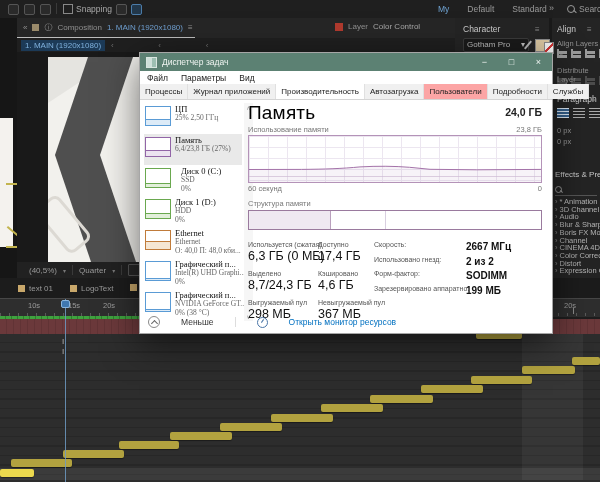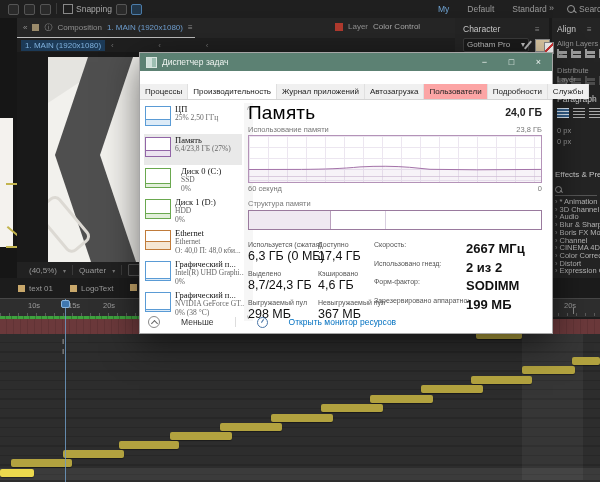--- a/index.html
+++ b/index.html
@@ -135,21 +135,21 @@
   .tm-structlbl{font-size:7.5px;color:#777;margin-top:6px;}
   .tm-combar{display:flex;height:18px;border:1px solid #9a7a9e;margin-top:2px;}
   .seg{height:100%;border-right:1px solid;box-sizing:border-box;}
   .tm-statsrow{display:flex;margin-top:11px;}
   .stats-grid{display:grid;grid-template-columns:70px 56px;row-gap:7px;}
   .stat-l{font-size:7px;color:#555;white-space:nowrap;}
   .stat-v{font-size:12.5px;color:#111;margin-top:1px;white-space:nowrap;}
   .details{font-size:7px;}
   .det{display:flex;margin-bottom:3.5px;}
   .det-l{width:92px;color:#555;white-space:nowrap;}
-  .det-v{font-weight:bold;color:#111;font-size:13px;white-space:nowrap;}
+  .det-v{font-weight:bold;color:#111;font-size:10px;white-space:nowrap;}
   .tm-footer{position:absolute;left:8px;bottom:5px;display:flex;align-items:center;gap:21px;}
   .circ{width:10px;height:10px;border:1px solid #8a8a8a;border-radius:50%;position:relative;}
   .circ .chv{position:absolute;left:2.5px;top:3.5px;width:4px;height:4px;border-left:1px solid #666;border-top:1px solid #666;transform:rotate(45deg);}
   .gauge{width:9px;height:9px;border:1px solid #4a76a8;border-radius:50%;position:relative;}
   .gauge::after{content:"";position:absolute;left:4px;top:1px;width:1px;height:4px;background:#4a76a8;transform:rotate(35deg);}
   .tm-less{font-size:8.5px;color:#333;}
   .tm-fsep{width:1px;height:10px;background:#ddd;}
   .tm-link{font-size:8.5px;color:#0070c0;}
 </style>
 </head>
@@ -405,27 +405,35 @@
 <div class="abs tm">
   <div class="tm-titlebar">
     <span class="tm-appicon"></span>
     <span class="tm-title">Диспетчер задач</span>
     <div class="tm-winbtns">
       <span class="tm-winbtn">−</span>
       <span class="tm-winbtn">□</span>
       <span class="tm-winbtn">×</span>
     </div>
   </div>
+  <div class="tm-menubar">
+
+      <span class="tm-menu-item">Файл</span>
+
+      <span class="tm-menu-item">Параметры</span>
+
+      <span class="tm-menu-item">Вид</span>
+    </div>
   <div class="tm-tabbar">
 
       <span class="tm-tab" style="background: rgb(240, 240, 240);">Процессы</span>
 
+      <span class="tm-tab" style="background: rgb(240, 240, 240);">Журнал приложений</span>
+
       <span class="tm-tab" style="background: rgb(255, 255, 255);">Производительность</span>
-
-      <span class="tm-tab" style="background: rgb(240, 240, 240);">Журнал приложений</span>
 
       <span class="tm-tab" style="background: rgb(240, 240, 240);">Автозагрузка</span>
 
       <span class="tm-tab" style="background: #fca5a5;">Пользователи</span>
 
       <span class="tm-tab" style="background: rgb(240, 240, 240);">Подробности</span>
 
       <span class="tm-tab" style="background: rgb(240, 240, 240);">Службы</span>
     </div>
 

